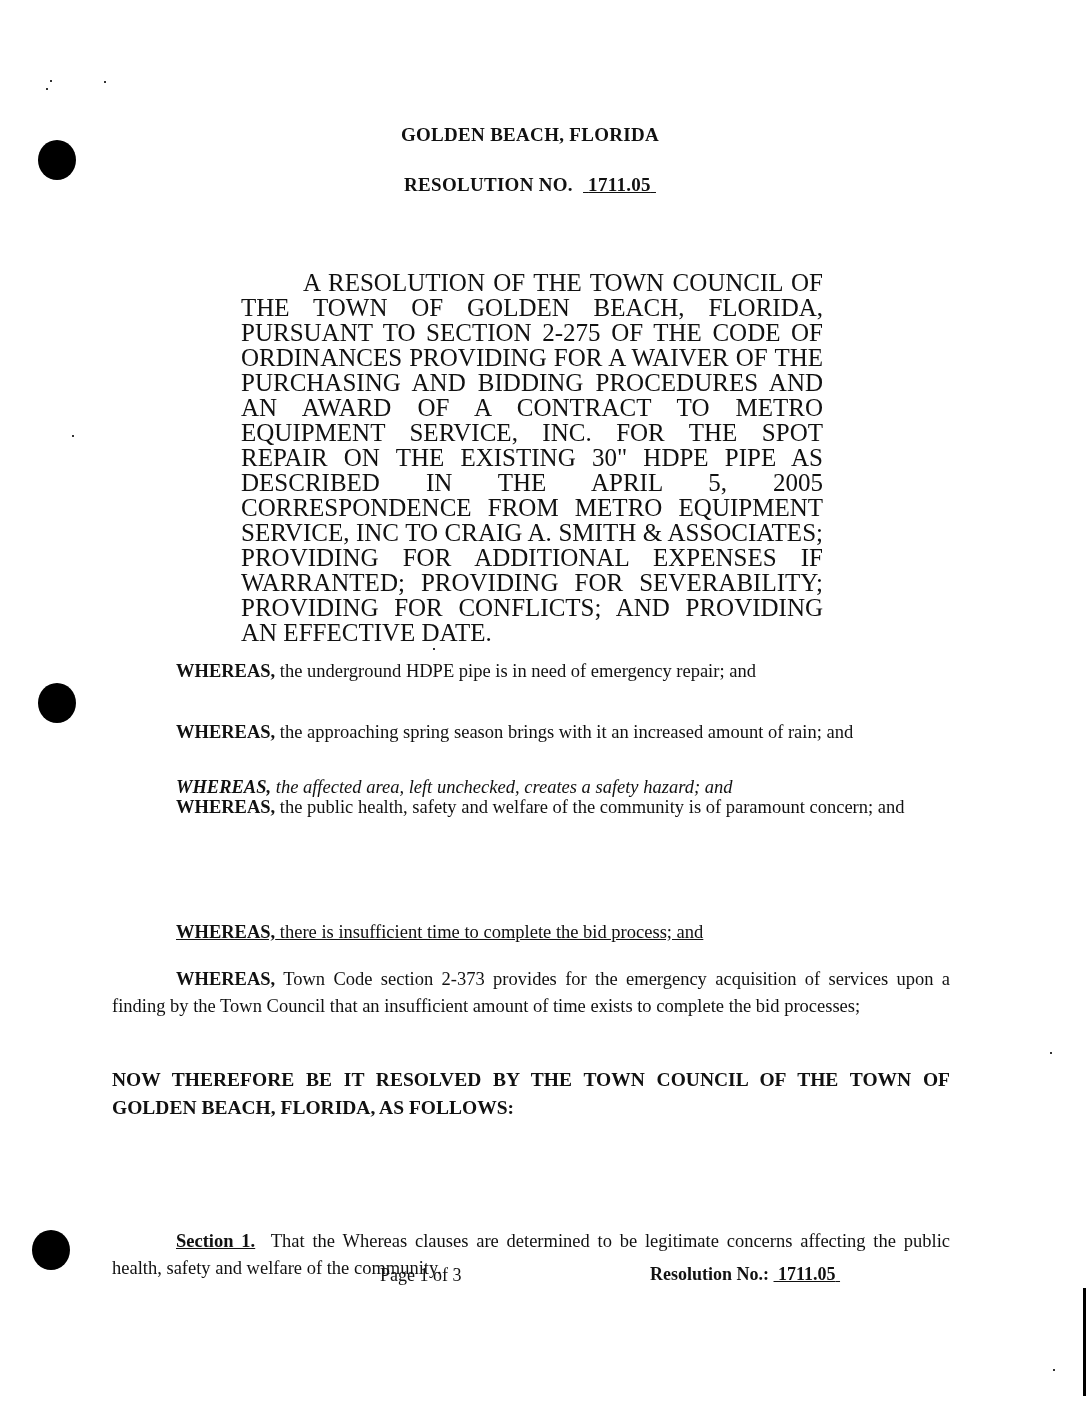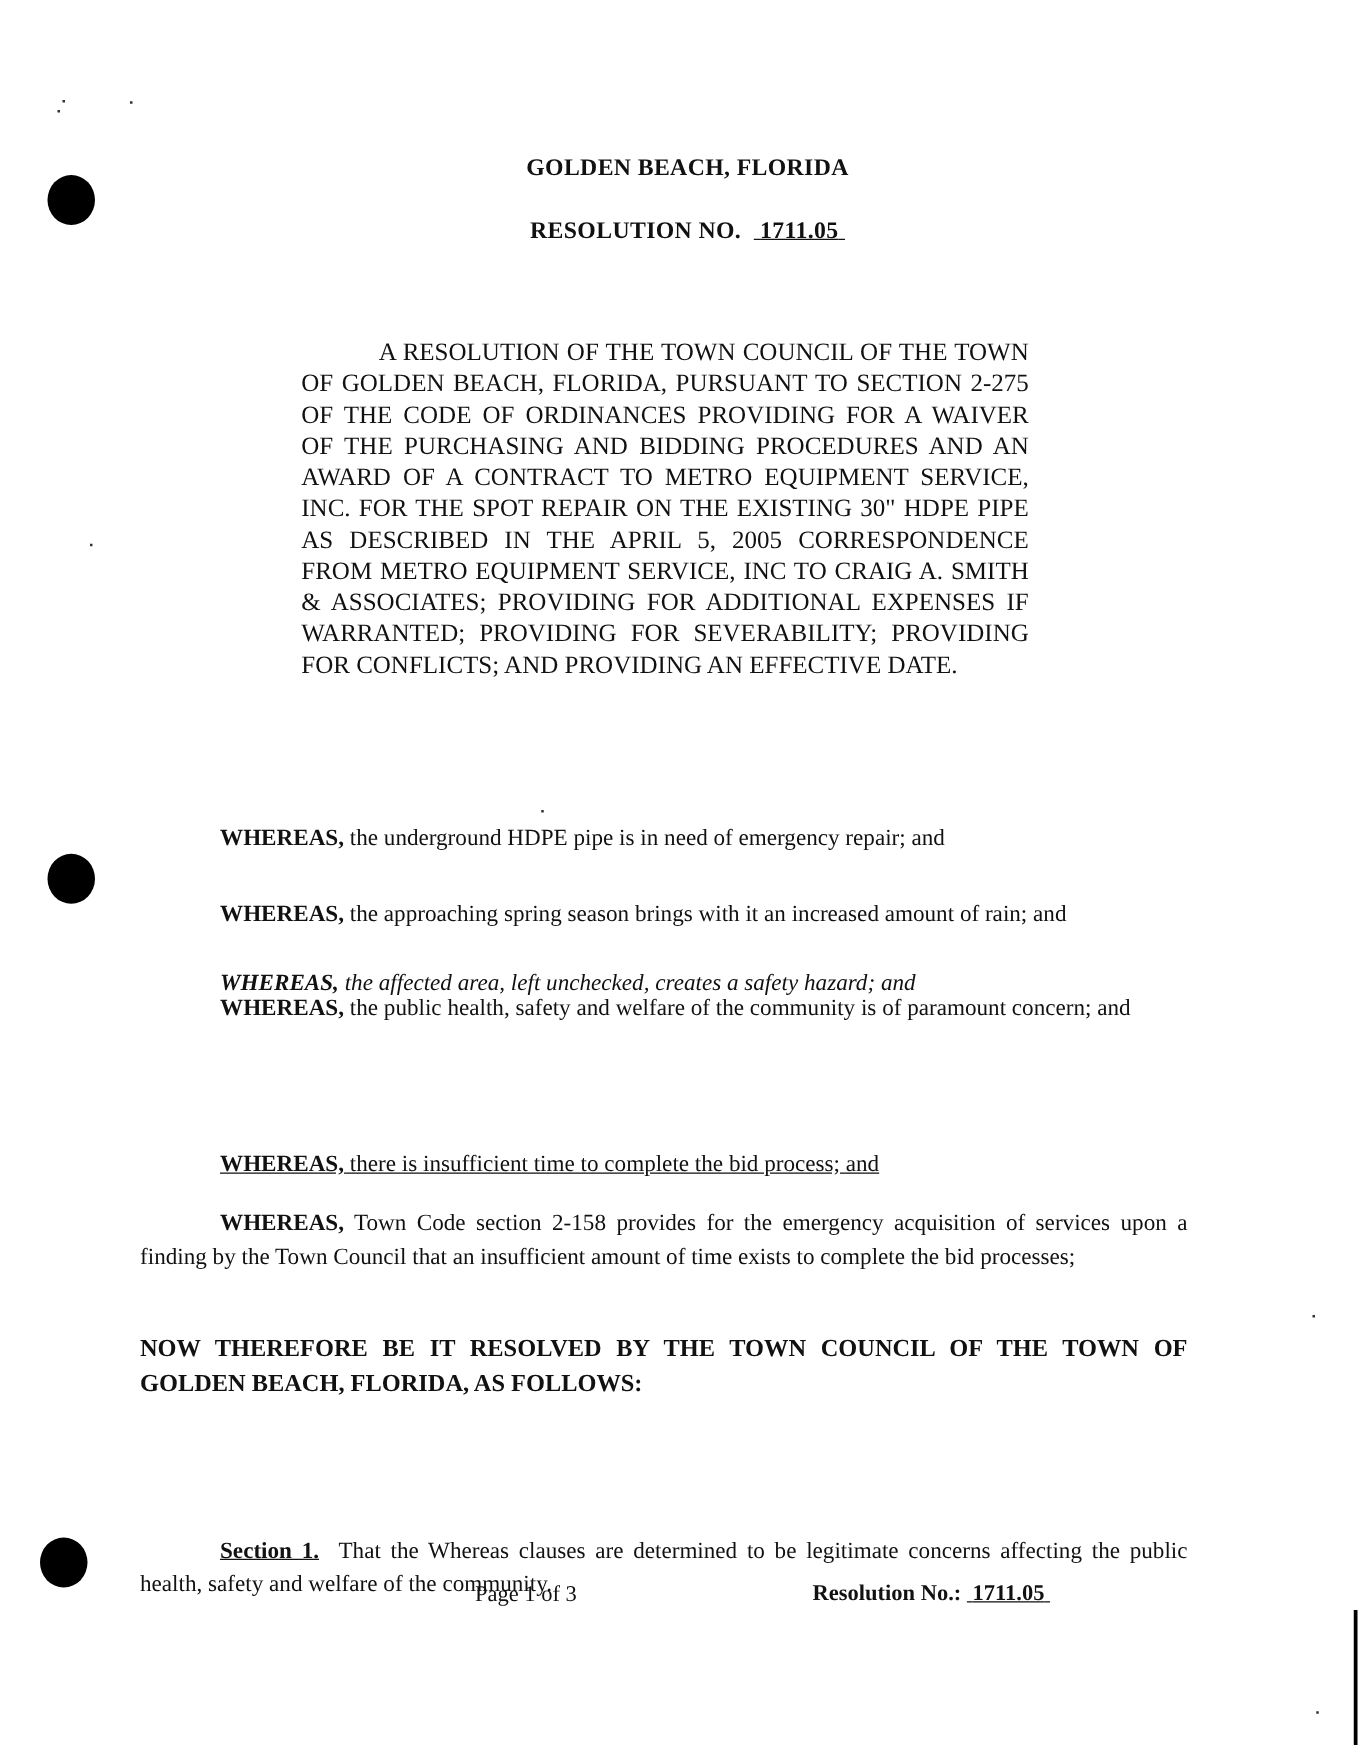--- a/index.html
+++ b/index.html
@@ -1,22 +1,22 @@
 <!DOCTYPE html>
 <html><head>
 <meta charset="utf-8">
 <style>
   html, body { margin: 0; padding: 0; background: #ffffff; }
   body { width: 1091px; height: 1407px; position: relative; overflow: hidden;
          font-family: "Liberation Serif", "DejaVu Serif", serif; color: #111; }
   .hole { position: absolute; width: 38px; height: 40px; border-radius: 50%; background: #000; }
   .speck { position: absolute; width: 2px; height: 2px; background: #333; }
-  .center-title { position: absolute; left: 0; width: 1060px; text-align: center; font-weight: bold; font-size: 19px; letter-spacing: 0.3px; margin-left: 20px; }
+  .center-title { position: absolute; left: 0; width: 1060px; text-align: center; font-weight: bold; font-size: 19px; letter-spacing: 0.3px; }
   .u { text-decoration: underline; }
-  .title-block { position: absolute; left: 241px; top: 270px; width: 582px; font-size: 20px;
+  .title-block { position: absolute; left: 241px; top: 270px; width: 582px; font-size: 25px;
                  line-height: 25px; text-align: justify; text-transform: uppercase; }
   .title-block .indent { display: inline-block; width: 62px; }
   .para { position: absolute; left: 112px; width: 838px; font-size: 18.5px; line-height: 28px; text-align: justify; }
   .para .ind { display: inline-block; width: 64px; }
   .kw { font-weight: bold; }
   .resolved { position: absolute; left: 112px; top: 1066px; width: 838px; font-weight: bold; font-size: 19.5px; line-height: 28px; text-align: justify; }
   .footer-page { position: absolute; left: 380px; top: 1265px; font-size: 18px; }
   .footer-res { position: absolute; left: 650px; top: 1264px; font-size: 18px; font-weight: bold; }
   .edge-line { position: absolute; left: 1083px; top: 1288px; width: 3px; height: 108px; background: #000; }
 </style>
@@ -53,21 +53,21 @@
 <div class="para" style="top:773px;font-style:italic;">
   <span class="ind"></span><span class="kw">WHEREAS,</span><span> the affected area, left unchecked, creates a safety hazard; and</span>
 </div>
 <div class="para" style="top:793px;">
   <span class="ind"></span><span class="kw">WHEREAS,</span><span> the public health, safety and welfare of the community is of paramount concern; and</span>
 </div>
 <div class="para" style="top:918px;text-decoration:underline;">
   <span class="ind"></span><span class="kw">WHEREAS,</span><span> there is insufficient time to complete the bid process; and</span>
 </div>
 <div class="para" style="top:966px; line-height:27px;">
-  <span class="ind"></span><span class="kw">WHEREAS,</span><span> Town Code section 2-158 provides for the emergency acquisition of services upon a finding by the Town Council that an insufficient amount of time exists to complete the bid processes;</span>
+  <span class="ind"></span><span class="kw">WHEREAS,</span><span> Town Code section 2-373 provides for the emergency acquisition of services upon a finding by the Town Council that an insufficient amount of time exists to complete the bid processes;</span>
 </div>
 
 <div class="resolved">NOW THEREFORE BE IT RESOLVED BY THE TOWN COUNCIL OF THE TOWN OF GOLDEN BEACH, FLORIDA, AS FOLLOWS:</div>
 
 <div class="para" style="top:1228px; line-height:27px;">
   <span class="ind"></span><span class="kw u">Section 1.</span>&nbsp;&nbsp;<span>That the Whereas clauses are determined to be legitimate concerns affecting the public health, safety and welfare of the community.</span>
 </div>
 
 <div class="footer-page">Page 1 of 3</div>
 <div class="footer-res">

